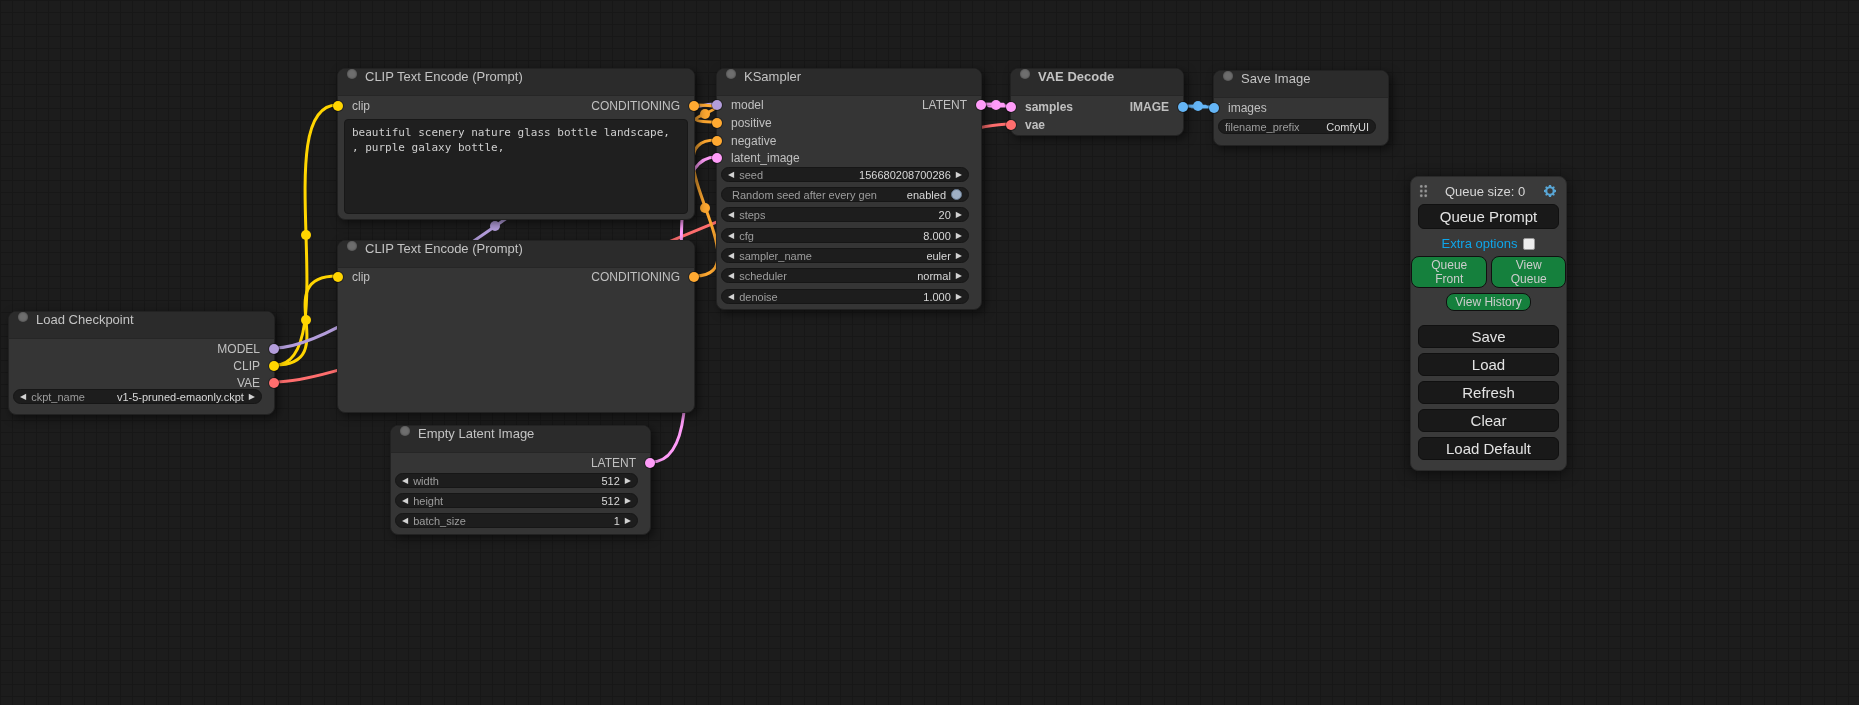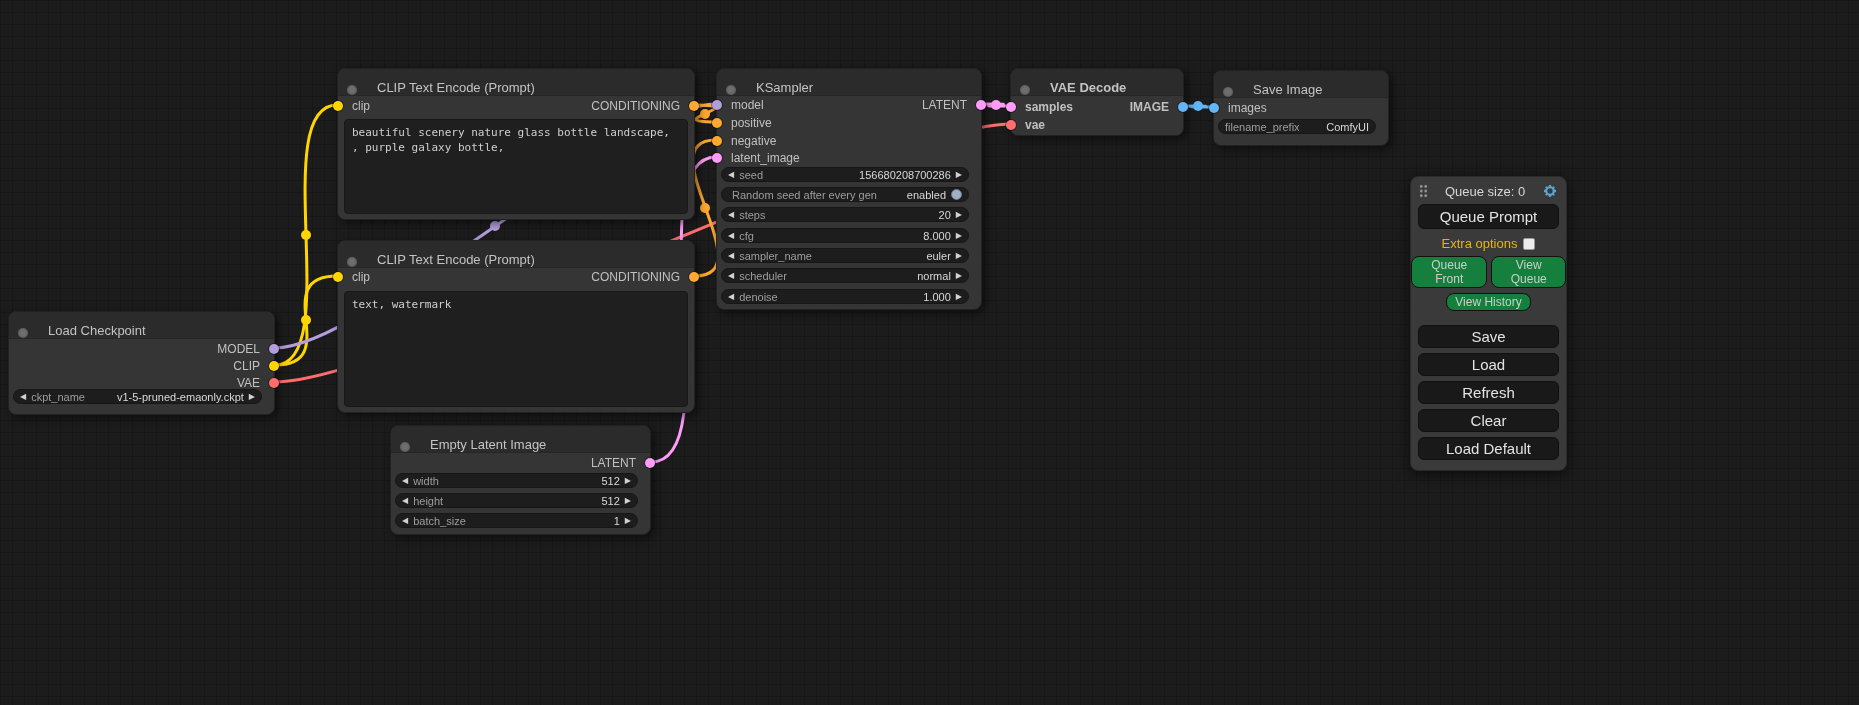--- a/index.html
+++ b/index.html
@@ -24,21 +24,21 @@
   .w-orange{stroke:#FFA931}.w-pink{stroke:#FF9CF9}.w-blue{stroke:#64B5F6}
   .d-yellow{fill:#FFD500}.d-purple{fill:#B39DDB}.d-red{fill:#FF6E6E}
   .d-orange{fill:#FFA931}.d-pink{fill:#FF9CF9}.d-blue{fill:#64B5F6}
 
   .node{
     position:absolute;box-sizing:border-box;
     background:#353535;border:1px solid #222;border-radius:8px;
     box-shadow:3px 3px 10px rgba(0,0,0,.55);
   }
   .node-title{
-    height:26px;display:flex;align-items:flex-end;gap:20px;padding:0 9px;
+    height:26px;display:flex;align-items:flex-start;gap:8px;padding:0 9px;
     background:#2b2b2b;border-radius:7px 7px 0 0;border-bottom:1px solid #262626;
   }
   .status-dot{width:10px;height:10px;border-radius:50%;background:#6e6e6e;box-shadow:inset 0 0 2px #3e3e3e;flex:0 0 auto;}
   .title-text{font-size:13px;color:#c3c3c3;white-space:nowrap;}
 
   .slot{position:absolute;height:14px;line-height:14px;font-size:12px;color:#c0c0c0;white-space:nowrap;}
   .slot.in{left:0;padding-left:14px;}
   .slot.out{right:0;padding-right:14px;text-align:right;}
   .slot-dot{position:absolute;top:2px;width:10px;height:10px;border-radius:50%;box-shadow:0 0 0 1px rgba(0,0,0,.35);}
   .slot.in .slot-dot{left:-5px;}
@@ -78,21 +78,21 @@
   }
   .queue-size{flex:1;text-align:center;font-size:13px;color:#d6d6d6;}
   .gear-wrap{flex:0 0 auto;width:16px;height:16px;cursor:pointer;}
   button{font-family:"Liberation Sans",sans-serif;cursor:pointer;}
   .qp-btn{
     display:block;width:141px;margin:5px auto 0;
     background:#191919;border:1px solid #101010;border-radius:6px;
     color:#e3e3e3;font-size:15px;padding:2px 0;
   }
   .qp-primary{margin-top:3px;padding:3px 0;font-size:15px;}
-  .extra-row{display:flex;align-items:center;justify-content:center;gap:6px;margin-top:7px;font-size:13px;color:#eab308;}
+  .extra-row{display:flex;align-items:center;justify-content:center;gap:6px;margin-top:7px;font-size:13px;color:#0ea5e9;}
   .checkbox{width:12px;height:12px;background:#ededed;border:1px solid #9a9a9a;border-radius:2px;box-sizing:border-box;}
   .small-row{display:flex;justify-content:center;gap:4px;margin-top:5px;}
   .qp-small{
     background:#15803d;border:1px solid #101010;border-radius:8px;
     color:#cccccc;font-size:12px;padding:1px 8px;
   }
   .btn-gap{height:9px;}
 </style>
 </head>
 <body>
@@ -167,21 +167,20 @@
       <span class="title-text">CLIP Text Encode (Prompt)</span>
     </div>
     <div class="slot in" style="top:29px;">
       <span class="slot-dot c-clip"></span>
       <span>clip</span>
     </div>
     <div class="slot out" style="top:29px;">
       <span>CONDITIONING</span>
       <span class="slot-dot c-cond"></span>
     </div>
-    <div class="prompt-box" style="top:50px;height:116px;">text, watermark</div>
   </div>
 
   <div class="node" style="left:716px;top:68px;width:266px;height:242px;">
     <div class="node-title">
       <span class="status-dot"></span>
       <span class="title-text">KSampler</span>
     </div>
     <div class="slot in" style="top:29px;">
       <span class="slot-dot c-model"></span>
       <span>model</span>

